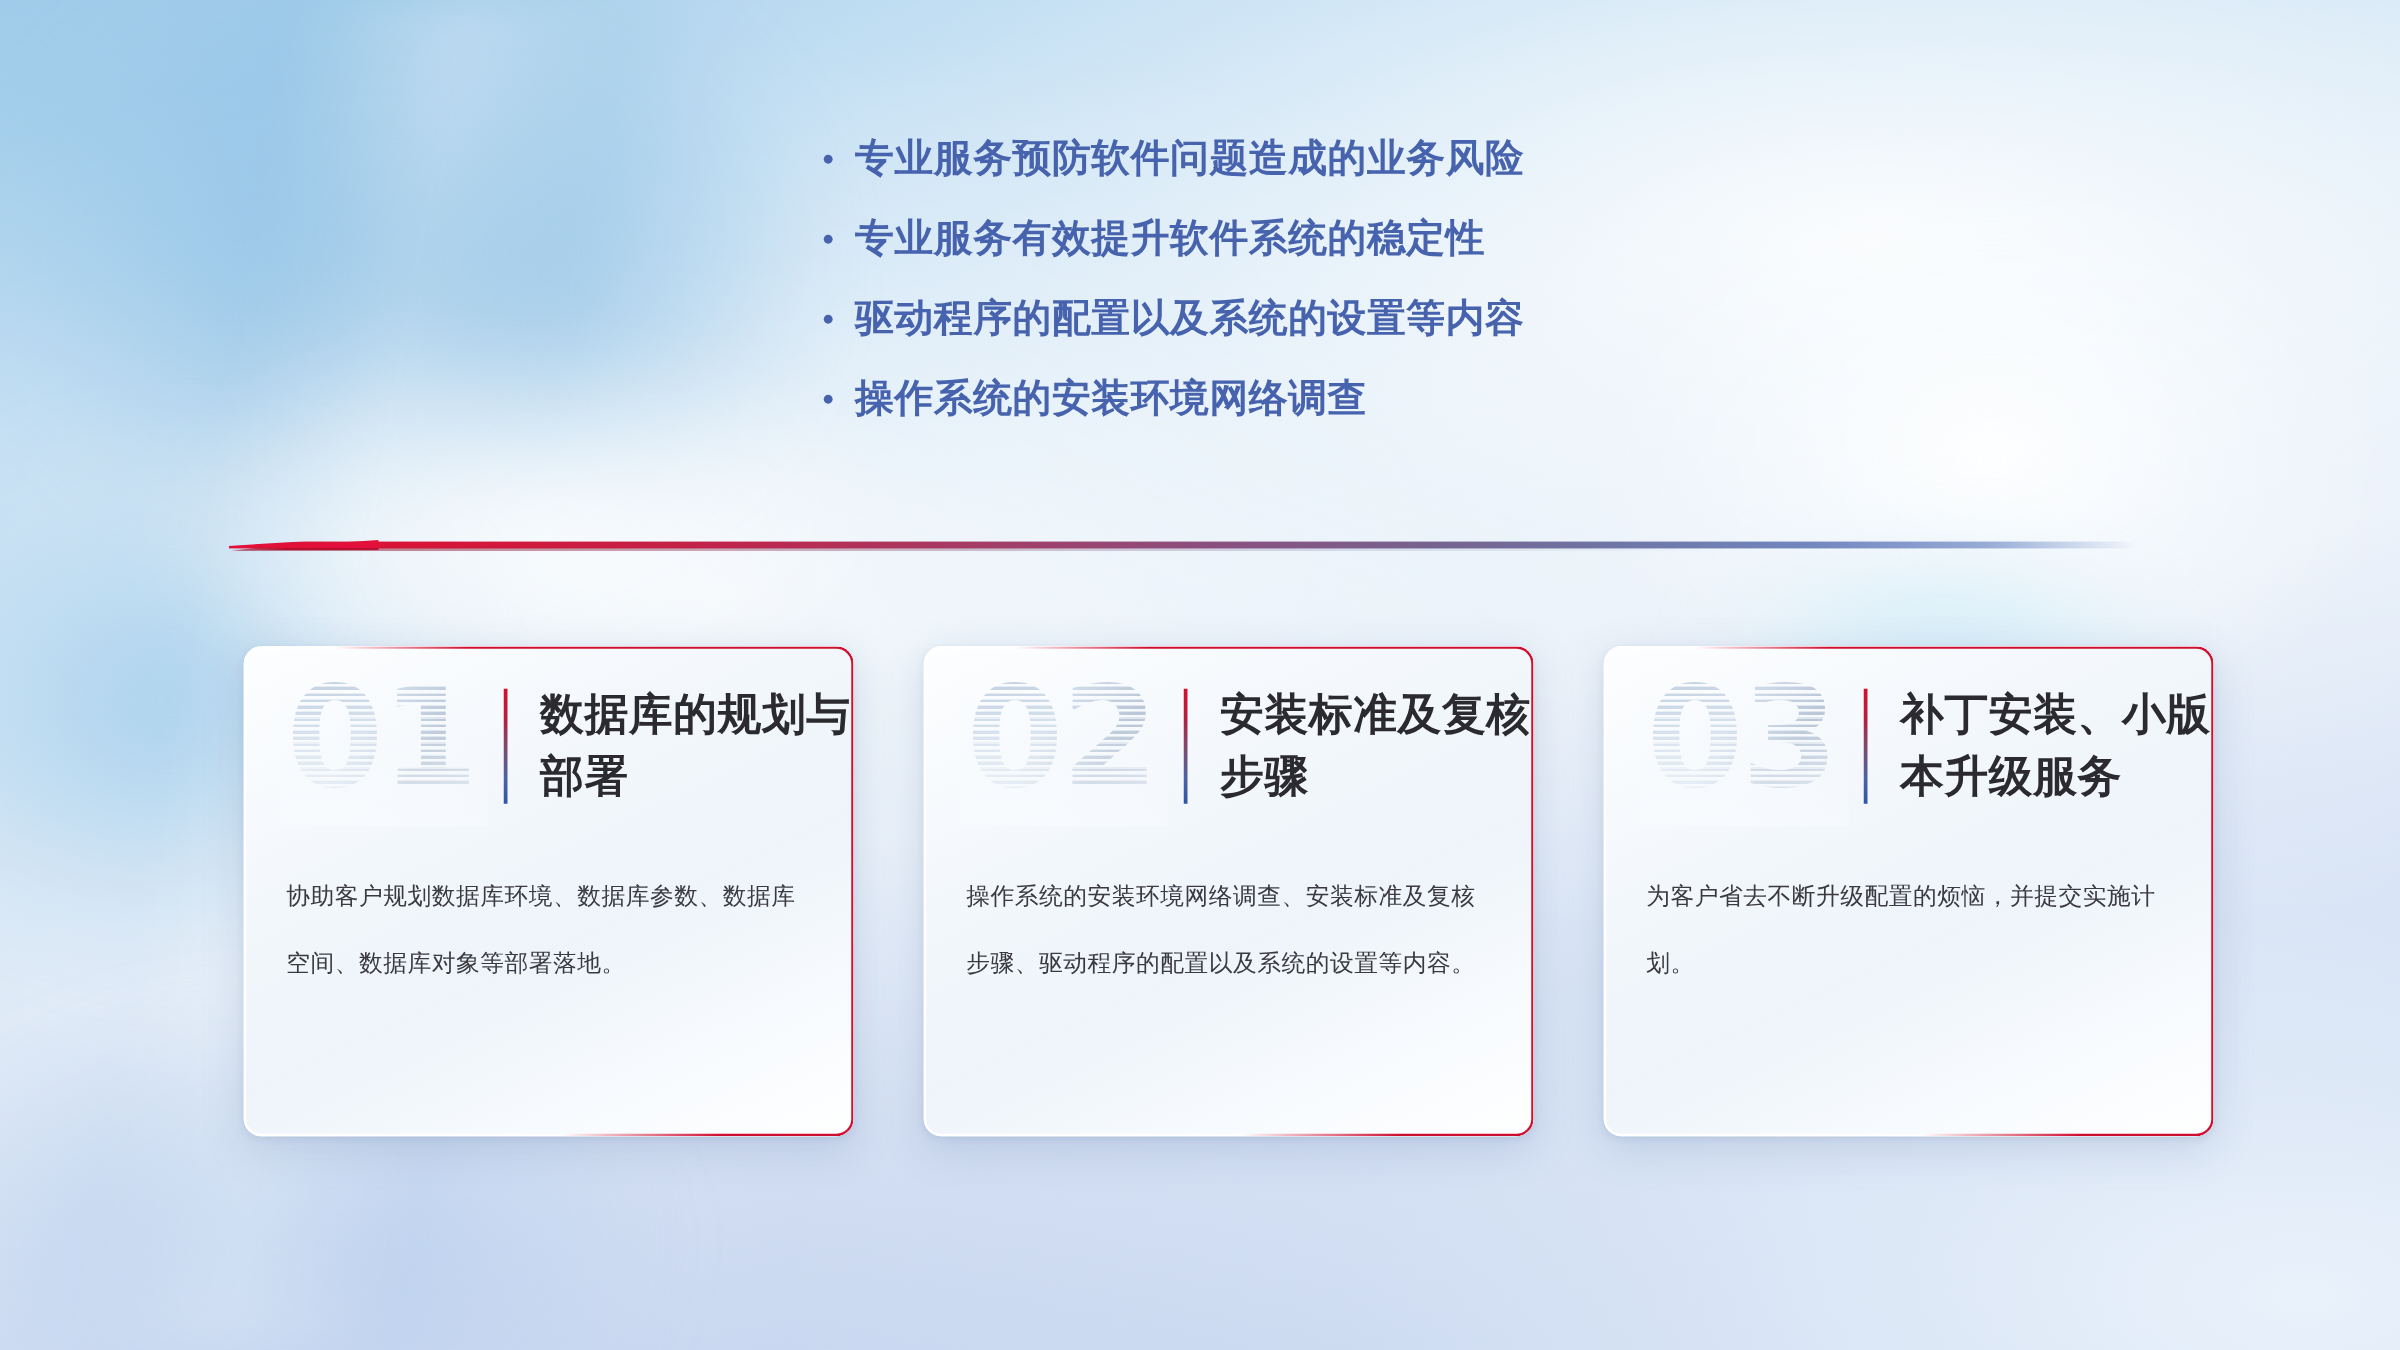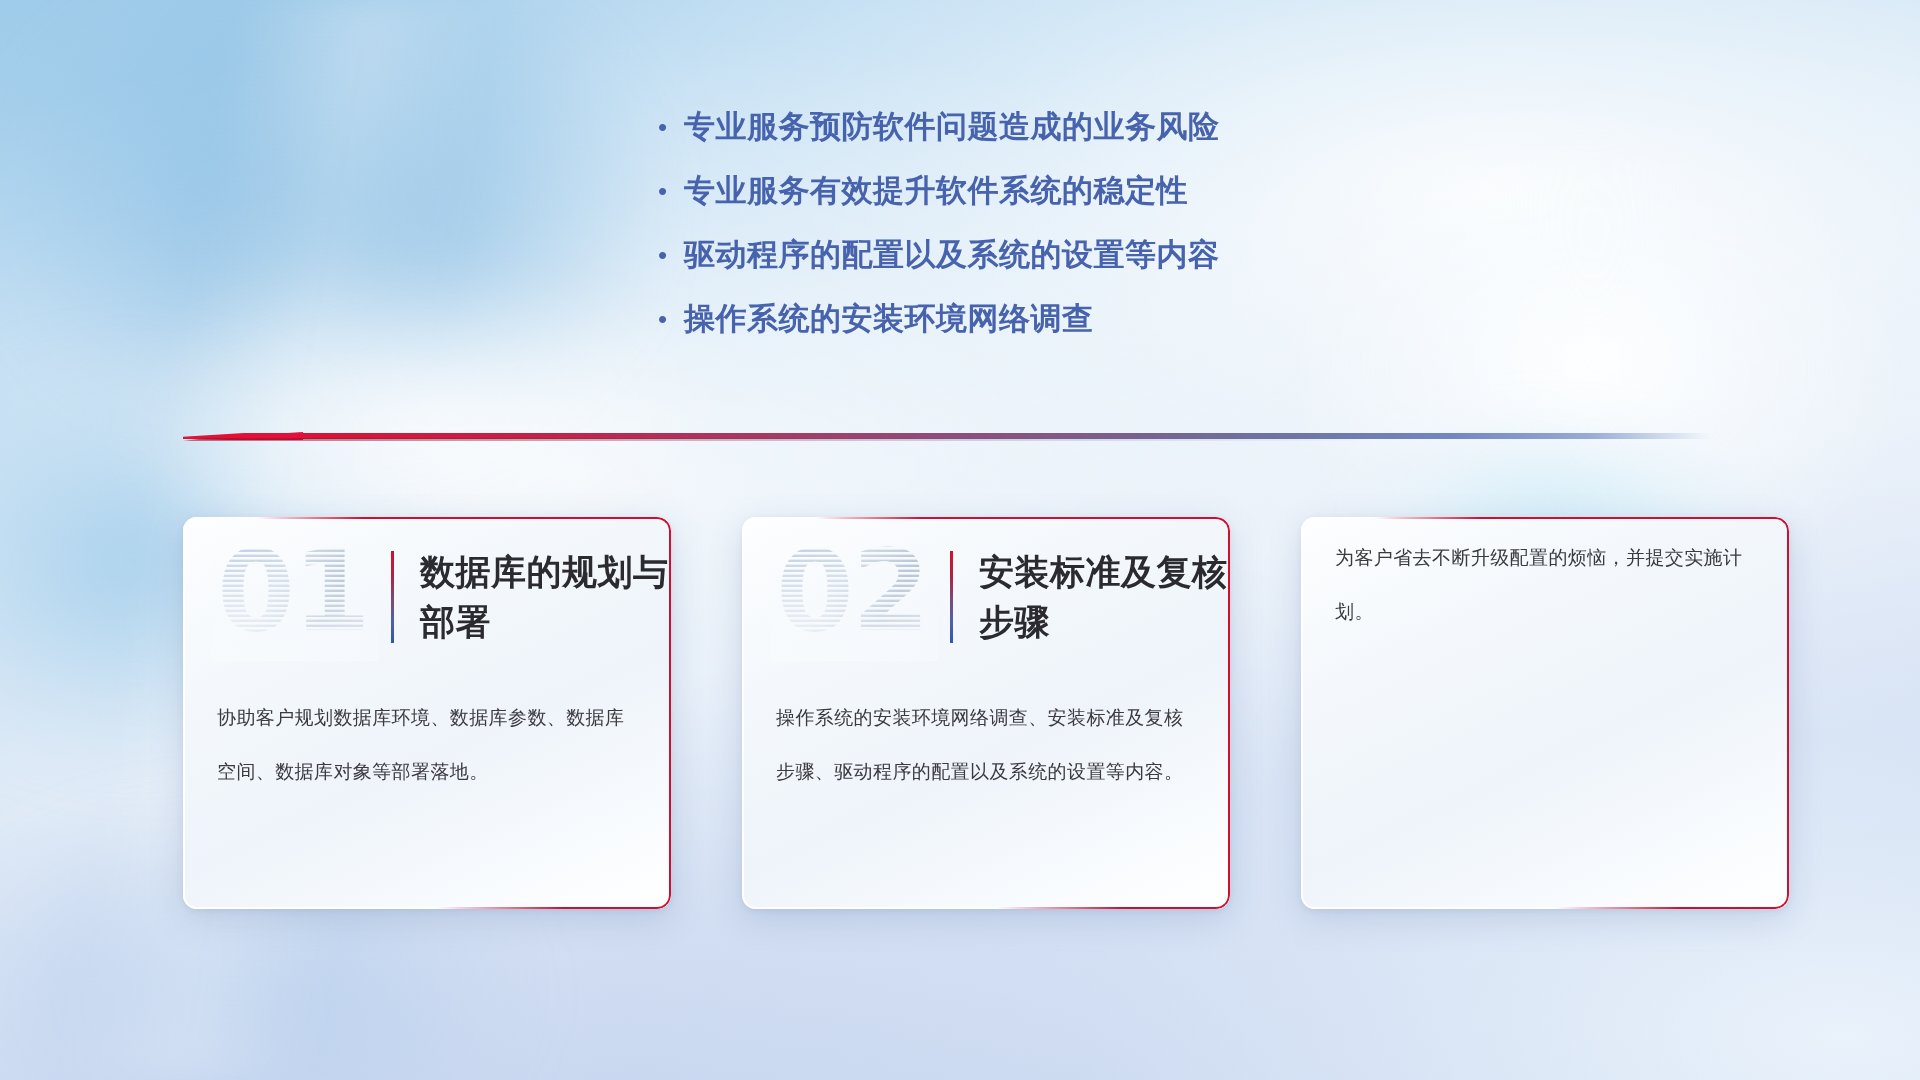--- a/index.html
+++ b/index.html
@@ -103,22 +103,22 @@
     clip-path:polygon(0% 100%, 100% 0%, 100% 100%);
   }
   .div-shade{
     position:absolute; left:0; top:10px; width:78%; height:3px;
     background:linear-gradient(90deg, rgba(150,10,35,0.55) 0%, rgba(130,40,80,0.35) 40%, rgba(90,100,150,0.18) 75%, rgba(90,100,150,0) 100%);
     clip-path:polygon(2% 0%, 100% 0%, 100% 100%, 0% 100%);
   }
 
   
   #cards{
-    position:absolute; left:183px; top:517px; z-index:6;
-    display:flex; gap:71px;
+    position:absolute; left:195px; top:517px; z-index:6;
+    display:flex; gap:56px;
   }
   .card{
     position:relative;
     width:488px; height:392px;
     border-radius:14px;
     background:linear-gradient(155deg, #fdfeff 0%, #f4f8fc 30%, #eef4fa 58%, #f8fbfe 82%, #ffffff 100%);
     box-shadow:0 10px 34px rgba(70,100,150,0.18), 0 2px 6px rgba(70,100,150,0.10);
     overflow:visible;
   }
   .card-accent{
@@ -281,16 +281,25 @@
       <div class="card-rule"></div>
       <div class="card-title">安装标准及复核步骤</div>
     </div>
     <div class="card-body">操作系统的安装环境网络调查、安装标准及复核步骤、驱动程序的配置以及系统的设置等内容。</div>
   </div>
 
   <div class="card">
     <div class="card-softedge"></div>
     <div class="card-accent"></div>
     <div class="card-accent2"></div>
+    <div class="card-head">
+      <div class="card-num">
+        <span class="num-glyph">03</span>
+        <span class="num-glyph ghost">03</span>
+        <span class="num-fade"></span>
+      </div>
+      <div class="card-rule"></div>
+      <div class="card-title">补丁安装、小版本升级服务</div>
+    </div>
     <div class="card-body">为客户省去不断升级配置的烦恼，并提交实施计划。</div>
   </div>
 
 </div>
 
 </body></html>

